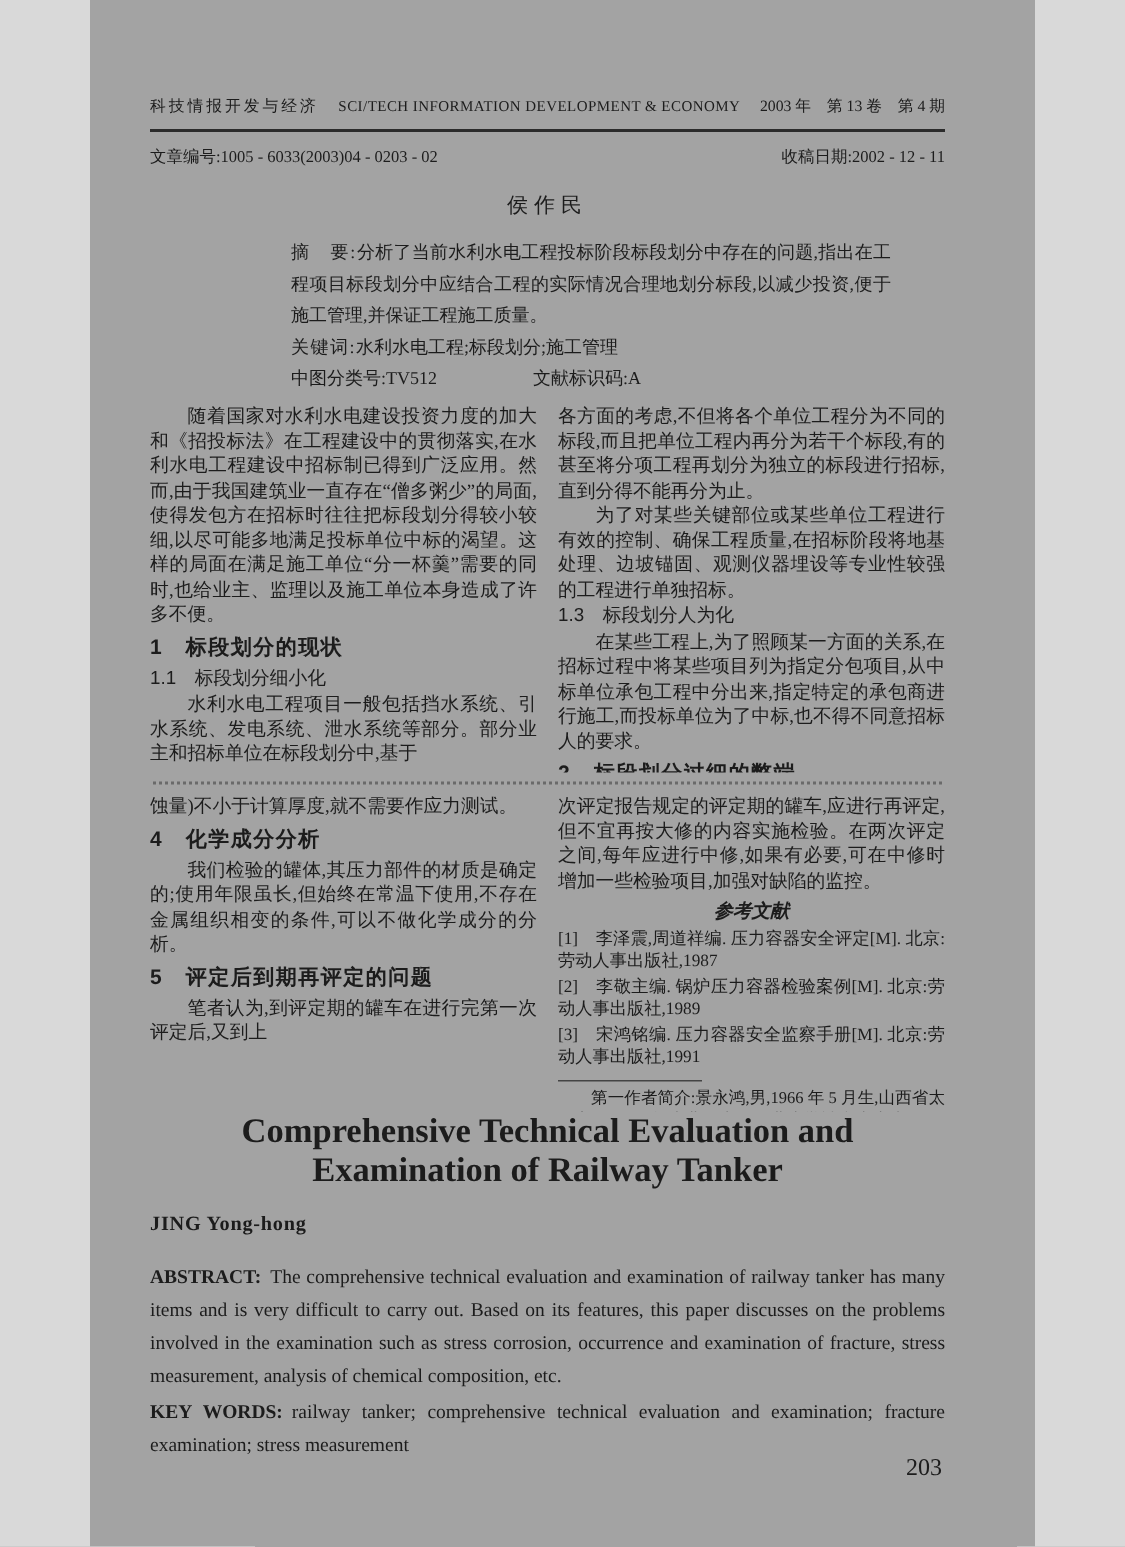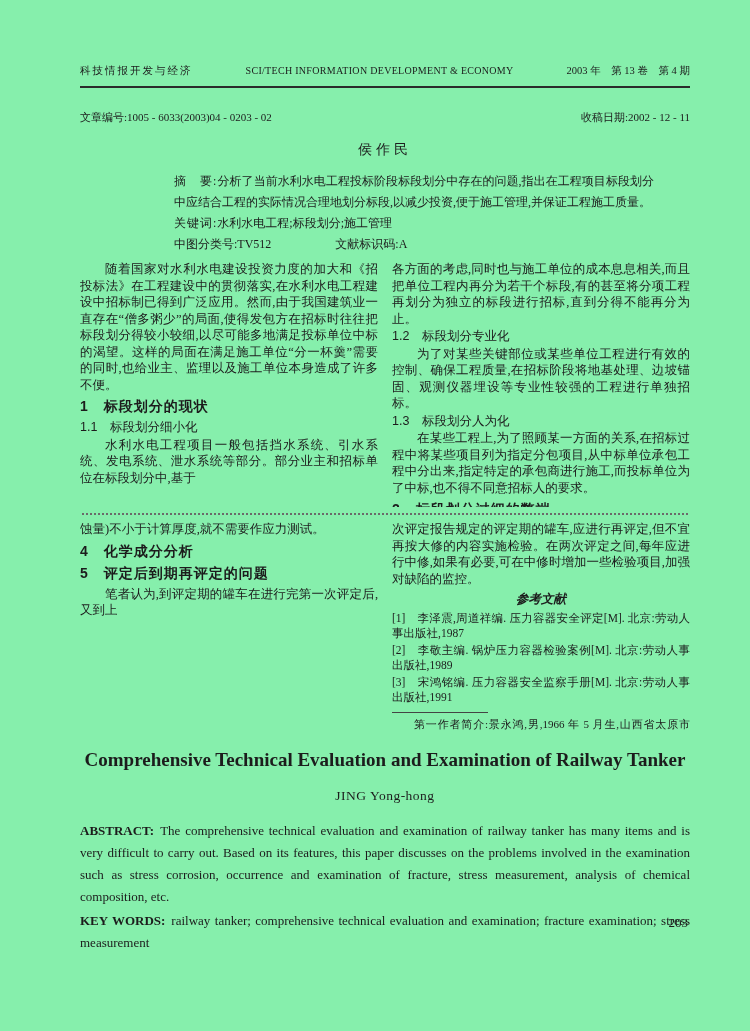--- a/index.html
+++ b/index.html
@@ -1,32 +1,32 @@
 <!DOCTYPE html>
 <html><head>
 <meta charset="utf-8">
 <style>
   html,body { margin:0; padding:0; background:#d9d9d9; }
   .page {
     position:relative;
-    width:750px; height:1031px;
+    width:630px; height:1031px;
     margin:0 auto;
-    background:#86efac;
+    background:#a3a3a3;
     color:#1c1c1c;
     font-family:"Liberation Serif","DejaVu Serif",serif;
     box-sizing:border-box;
-    padding:64px 60px 0 80px;
+    padding:64px 60px 0 40px;
     overflow:hidden;
   }
   
   .hdr { display:flex; justify-content:space-between; align-items:baseline; font-size:10.5px; }
   .hdr .cn { letter-spacing:2px; }
   .hdr .en { font-size:10px; letter-spacing:.3px; }
   .hdr-rule { border:none; border-top:2px solid #2b2b2b; margin:8px 0 0 0; }
-  .meta { display:flex; justify-content:space-between; font-size:11px; margin-top:22px; }
+  .meta { display:flex; justify-content:space-between; font-size:11px; margin-top:9px; }
   
   .title { text-align:center; font-size:31px; letter-spacing:5px; margin-top:18px; line-height:40px; font-weight:400; }
   .author { text-align:center; font-size:14px; letter-spacing:4px; margin-top:16px; }
   .abs { margin:12px 36px 0 94px; font-size:12px; line-height:21px; text-align:justify; }
   .abs .lbl { letter-spacing:1px; }
   .clc-line .gap { display:inline-block; width:64px; }
   
   .cols { display:flex; gap:14px; margin-top:6px; }
   .col { width:304px; font-size:12.5px; line-height:16.5px; text-align:justify; overflow:hidden; }
   .cols-upper .col { height:246px; }
@@ -35,26 +35,26 @@
   p.cont { text-indent:0; }
   .sec-h { font-family:"Liberation Sans","DejaVu Sans",sans-serif; font-weight:600; font-size:14px; letter-spacing:1px; margin:5px 0 4px; text-indent:0; line-height:17px; }
   .sub-h { font-family:"Liberation Sans","DejaVu Sans",sans-serif; font-weight:500; font-size:12.5px; margin:1px 0; text-indent:0; }
   .dot-divider { border:none; border-top:2px dotted #6a6a6a; margin:6px 2px 5px 2px; }
   
   .ref-head { text-align:center; font-family:"Liberation Sans","DejaVu Sans",sans-serif; font-weight:600; font-size:12.5px; margin:3px 0 3px; text-indent:0; line-height:18px;font-style:italic; }
   .ref { font-size:11.5px; line-height:15px; text-indent:0; margin-top:2px; }
   .bio-rule { border:none; border-top:1px solid #444; width:96px; margin:7px 0 4px 0; }
   .bio { font-size:11px; line-height:15px; text-indent:2em; }
   
-  .en-title { text-align:center; font-size:19px; font-weight:bold; margin-top:14px; line-height:26px; }
-  .en-author { text-align:center; font-size:13.5px; font-weight:normal; margin-top:15px; letter-spacing:.5px; }
+  .en-title { text-align:center; font-size:23px; font-weight:bold; margin-top:0; line-height:26px; }
+  .en-author { font-size:13.5px; font-weight:bold; margin-top:15px; letter-spacing:.5px; }
   .en-par { font-size:13px; line-height:22px; text-align:justify; margin-top:16px; text-indent:0; }
   .en-par.kw { margin-top:2px; }
   .b { font-weight:bold; margin-right:6px; }
-  .folio { position:absolute; top:915px; right:62px; font-size:13px; }
+  .folio { position:absolute; top:970px; right:62px; font-size:16px; }
 </style>
 </head>
 <body>
 
 <div class="page">
 
   <div class="hdr">
     <span class="cn">科技情报开发与经济</span>
     <span class="en">SCI/TECH INFORMATION DEVELOPMENT &amp; ECONOMY</span>
     <span class="iss">2003 年　第 13 卷　第 4 期</span>
@@ -75,36 +75,36 @@
   </div>
 
   <div class="cols cols-upper">
     <div class="col">
       <p>随着国家对水利水电建设投资力度的加大和《招投标法》在工程建设中的贯彻落实,在水利水电工程建设中招标制已得到广泛应用。然而,由于我国建筑业一直存在“僧多粥少”的局面,使得发包方在招标时往往把标段划分得较小较细,以尽可能多地满足投标单位中标的渴望。这样的局面在满足施工单位“分一杯羹”需要的同时,也给业主、监理以及施工单位本身造成了许多不便。</p>
       <div class="sec-h">1　标段划分的现状</div>
       <div class="sub-h">1.1　标段划分细小化</div>
       <p>水利水电工程项目一般包括挡水系统、引水系统、发电系统、泄水系统等部分。部分业主和招标单位在标段划分中,基于</p>
     </div>
     <div class="col">
-      <p class="cont">各方面的考虑,同时也与施工单位的成本息息相关,而且把单位工程内再分为若干个标段,有的甚至将分项工程再划分为独立的标段进行招标,直到分得不能再分为止。</p>
-      <div class="sub-h">1.2　标段划分专业化</div>
+      <p class="cont">各方面的考虑,不但将各个单位工程分为不同的标段,而且把单位工程内再分为若干个标段,有的甚至将分项工程再划分为独立的标段进行招标,直到分得不能再分为止。</p>
       <p>为了对某些关键部位或某些单位工程进行有效的控制、确保工程质量,在招标阶段将地基处理、边坡锚固、观测仪器埋设等专业性较强的工程进行单独招标。</p>
       <div class="sub-h">1.3　标段划分人为化</div>
       <p>在某些工程上,为了照顾某一方面的关系,在招标过程中将某些项目列为指定分包项目,从中标单位承包工程中分出来,指定特定的承包商进行施工,而投标单位为了中标,也不得不同意招标人的要求。</p>
       <div class="sec-h">2　标段划分过细的弊端</div>
       <p>在目前的水利水电工程招标中,发包方、招标人按照某种原则</p>
     </div>
   </div>
 
   <hr class="dot-divider">
 
   <div class="cols cols-lower">
     <div class="col">
       <p class="cont">蚀量)不小于计算厚度,就不需要作应力测试。</p>
       <div class="sec-h">4　化学成分分析</div>
+      <p>我们检验的罐体,其压力部件的材质是确定的;使用年限虽长,但始终在常温下使用,不存在金属组织相变的条件,可以不做化学成分的分析。</p>
       <div class="sec-h">5　评定后到期再评定的问题</div>
       <p>笔者认为,到评定期的罐车在进行完第一次评定后,又到上</p>
     </div>
     <div class="col">
       <p class="cont">次评定报告规定的评定期的罐车,应进行再评定,但不宜再按大修的内容实施检验。在两次评定之间,每年应进行中修,如果有必要,可在中修时增加一些检验项目,加强对缺陷的监控。</p>
       <div class="ref-head">参考文献</div>
       <p class="ref">[1]　李泽震,周道祥编. 压力容器安全评定[M]. 北京:劳动人事出版社,1987</p>
       <p class="ref">[2]　李敬主编. 锅炉压力容器检验案例[M]. 北京:劳动人事出版社,1989</p>
       <p class="ref">[3]　宋鸿铭编. 压力容器安全监察手册[M]. 北京:劳动人事出版社,1991</p>
       <hr class="bio-rule">

